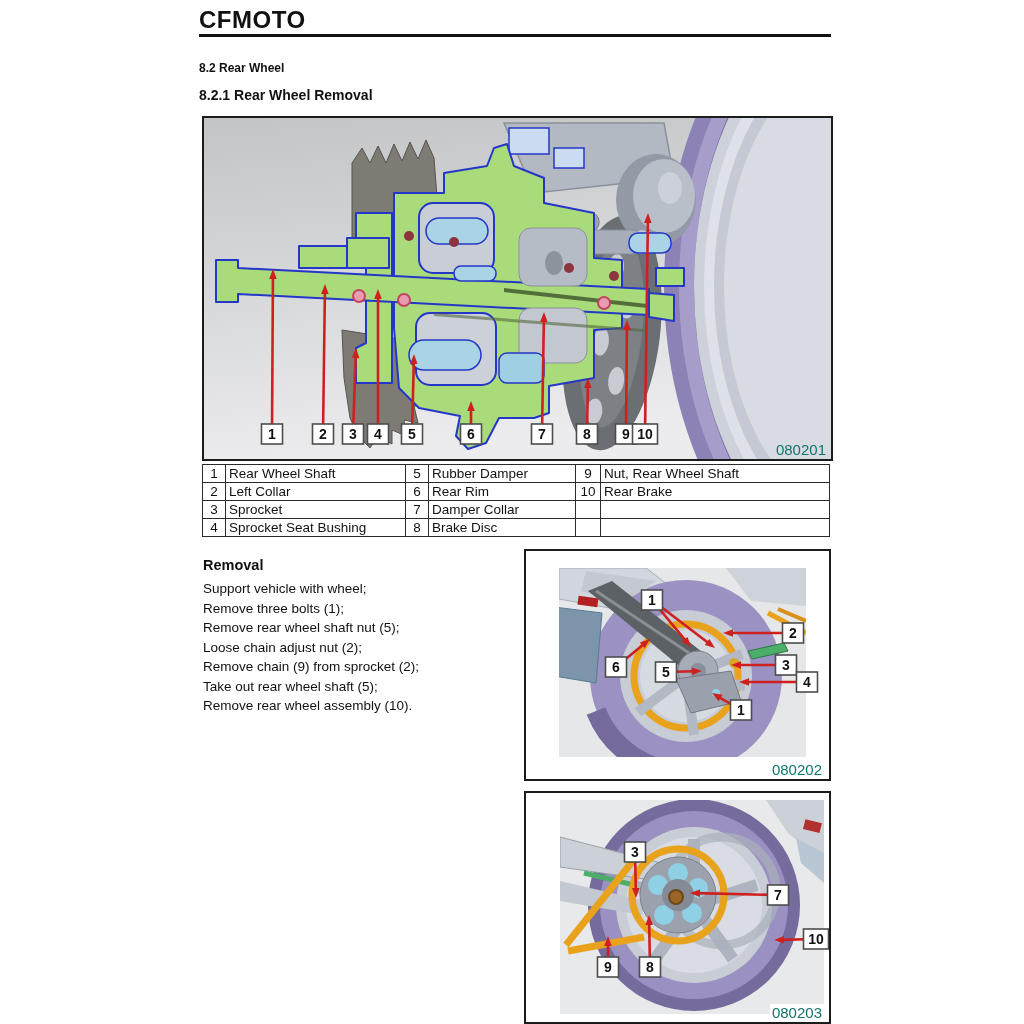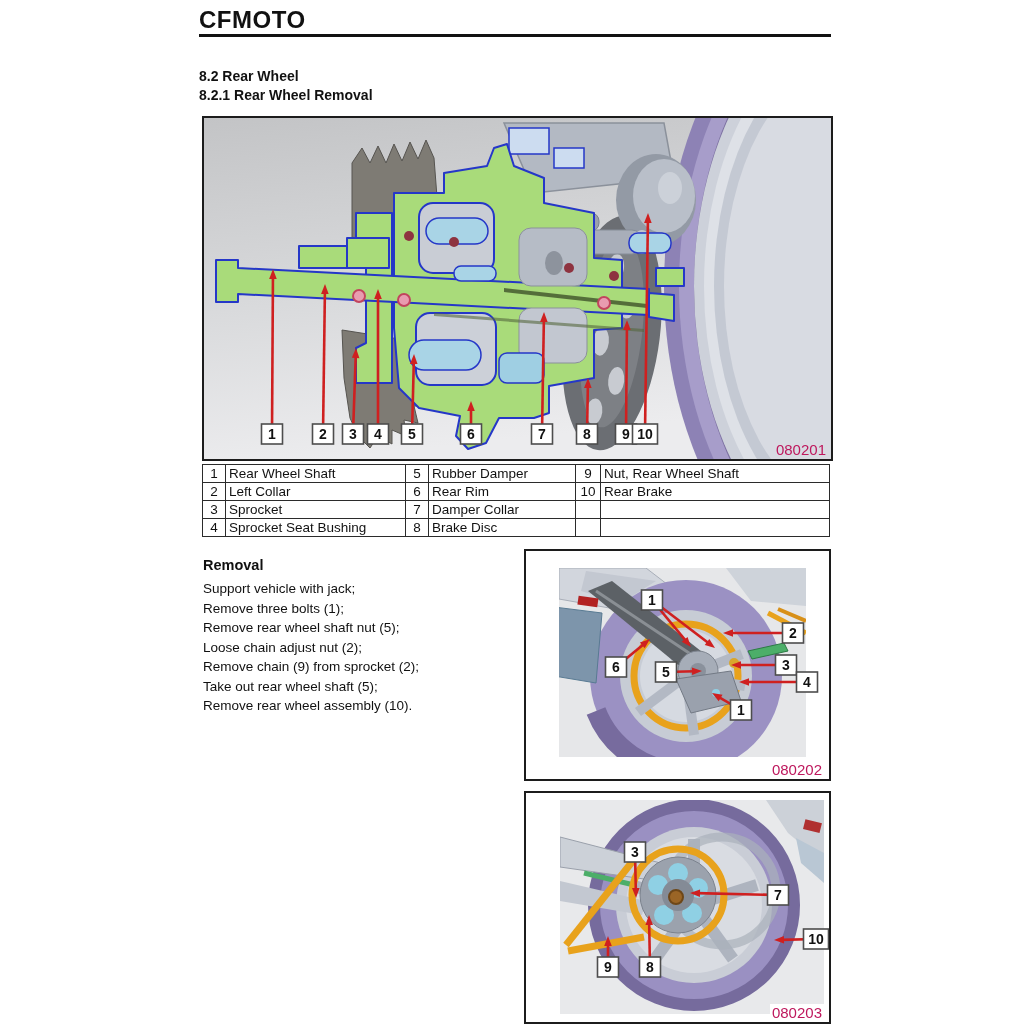--- a/index.html
+++ b/index.html
@@ -1,27 +1,27 @@
 <!DOCTYPE html>
 <html><head>
 <meta charset="utf-8">
 <style>
   html,body{margin:0;padding:0;background:#ffffff;}
   #page{position:relative;width:912px;height:1024px;background:#ffffff;
         font-family:"Liberation Sans","DejaVu Sans",sans-serif;color:#111;overflow:hidden;}
   .brand{position:absolute;left:199px;top:6px;font-size:24px;font-weight:bold;letter-spacing:.5px;}
   .brand-rule{position:absolute;left:199px;top:34px;width:632px;height:3px;background:#111;}
-  .sec-title{position:absolute;left:199px;top:68px;font-size:14px;font-weight:bold;}
+  .sec-title{position:absolute;left:199px;top:61px;font-size:12px;font-weight:bold;}
   .subsec-title{position:absolute;left:199px;top:87px;font-size:14px;font-weight:bold;}
   .figure{position:absolute;border:2px solid #1c1c1c;background:#fff;}
   #fig1{left:202px;top:116px;width:627px;height:341px;}
   #fig2{left:524px;top:549px;width:303px;height:228px;}
   #fig3{left:524px;top:791px;width:303px;height:229px;}
   .figure svg{display:block;}
-  .fig-label{position:absolute;right:5px;bottom:1px;font-size:15px;color:#be185d;}
+  .fig-label{position:absolute;right:5px;bottom:1px;font-size:15px;color:#0f766e;}
   #fig2 .fig-label,#fig3 .fig-label{background:#fff;padding:0 2px;}
   .callout-num{font-family:"Liberation Sans","DejaVu Sans",sans-serif;font-size:14px;font-weight:bold;fill:#111;}
   #parts-table{position:absolute;left:202px;top:464px;border-collapse:collapse;table-layout:fixed;}
   #parts-table td{border:1.6px solid #2b2b2b;font-size:13.5px;height:17px;padding:0 3px;
                   white-space:nowrap;overflow:hidden;}
   #parts-table td.num{text-align:center;padding:0;}
   #removal{position:absolute;left:203px;top:557px;width:310px;}
   #removal .heading{font-size:14.5px;font-weight:bold;margin-bottom:6px;}
   #removal .step{font-size:13.5px;line-height:19.5px;}
 </style>
@@ -203,21 +203,21 @@
           <td class="name">Brake Disc</td>
           <td class="num"></td>
           <td class="name"></td>
         </tr>
       </tbody>
   </table>
 
   <div id="removal">
     <div class="heading">Removal</div>
     <div id="removal-steps">
-        <div class="step">Support vehicle with jack;</div>
+        <div class="step">Support vehicle with wheel;</div>
         <div class="step">Remove three bolts (1);</div>
         <div class="step">Remove rear wheel shaft nut (5);</div>
         <div class="step">Loose chain adjust nut (2);</div>
         <div class="step">Remove chain (9) from sprocket (2);</div>
         <div class="step">Take out rear wheel shaft (5);</div>
         <div class="step">Remove rear wheel assembly (10).</div>
       </div>
   </div>
 
   <div class="figure" id="fig2">

